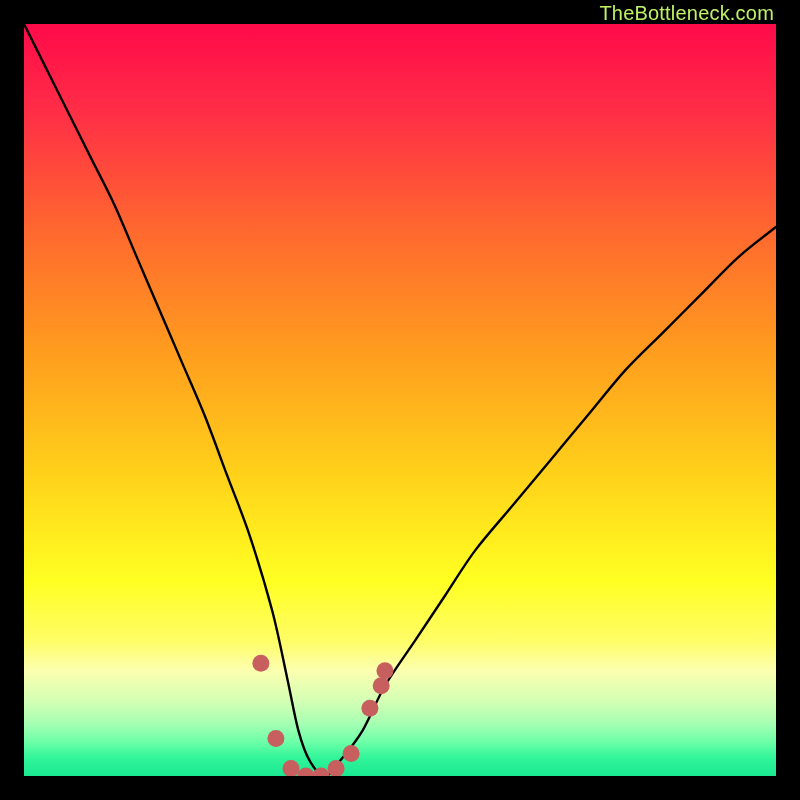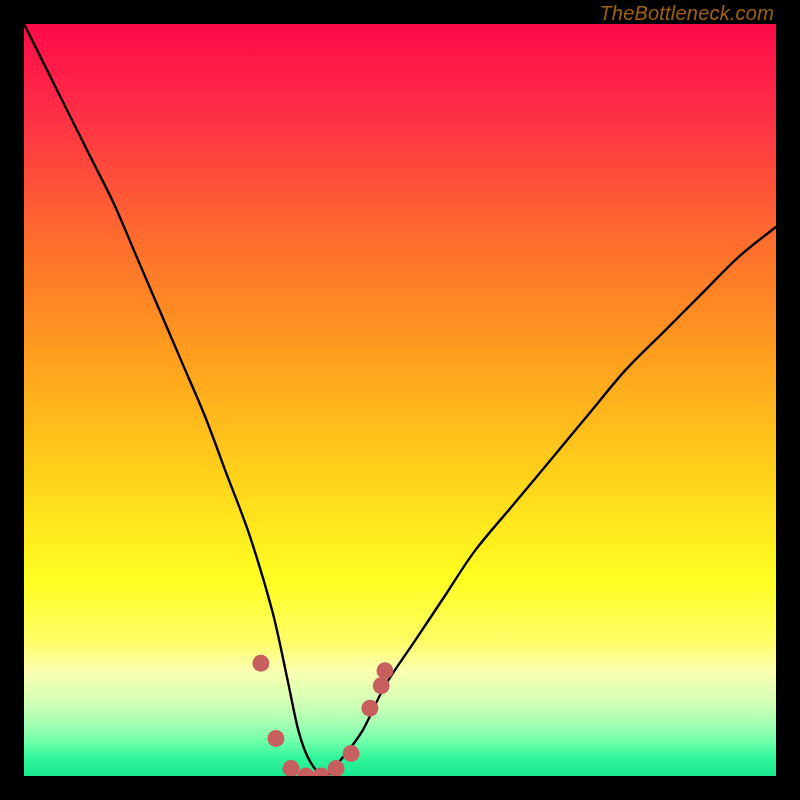--- a/index.html
+++ b/index.html
@@ -23,25 +23,24 @@
     position: absolute;
     left: 0;
     top: 0;
     width: 752px;
     height: 752px;
   }
   .watermark {
     position: absolute;
     top: 2px;
     right: 26px;
-    color: #a16207;
+    color: #bef264;
     font-size: 20px;
     font-weight: 500;
     letter-spacing: 0.2px;
-    font-style: italic;
   }
 </style>
 </head>
 <body>
 
 <div class="frame">
   <svg class="plot" viewBox="0 0 752 752">
     <defs>
       <linearGradient id="bg-grad" x1="0" y1="0" x2="0" y2="1">
           <stop offset="0%" stop-color="#ff0a4a"></stop>

